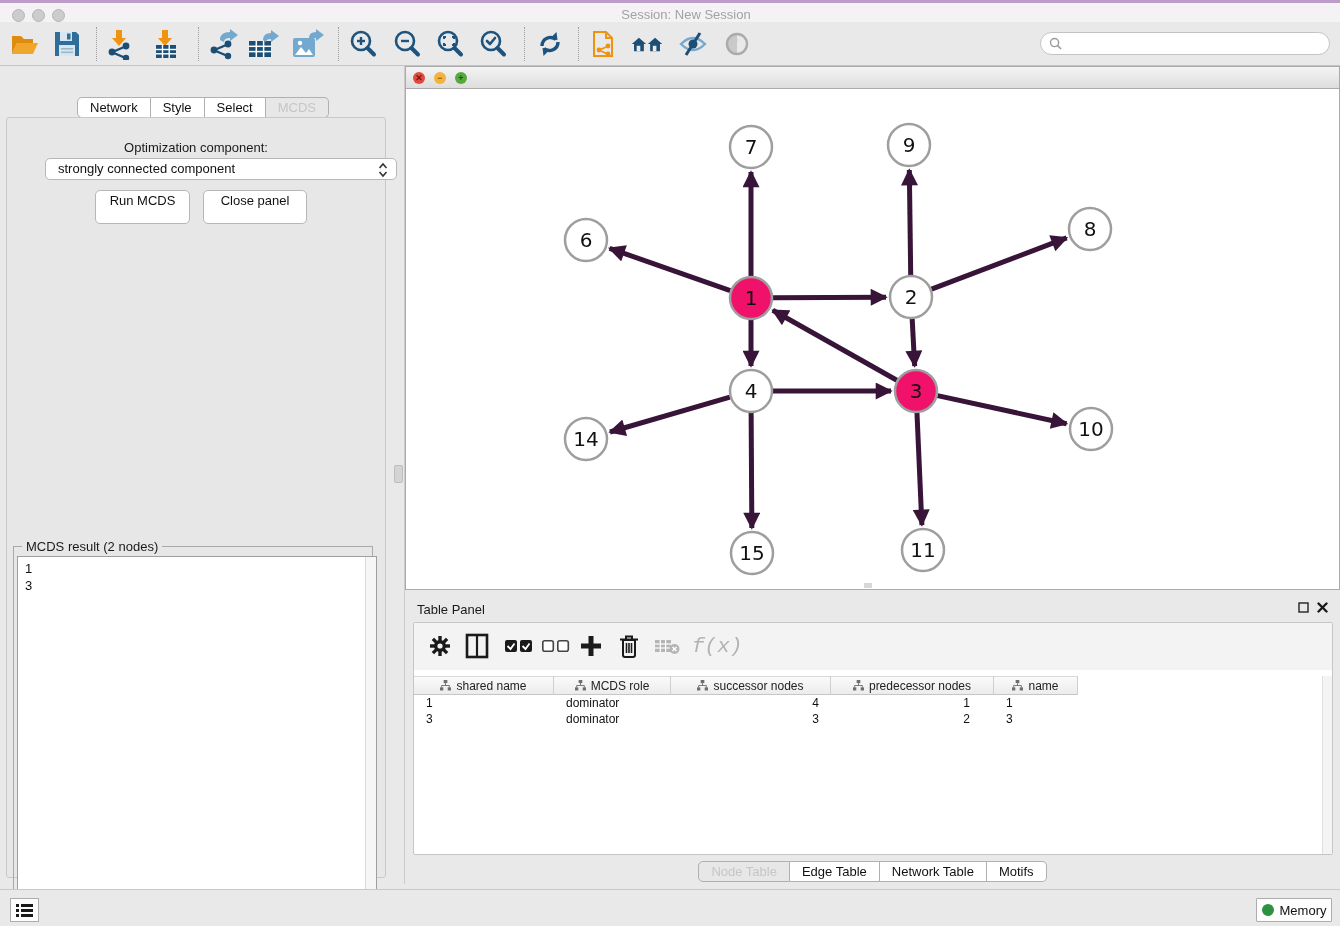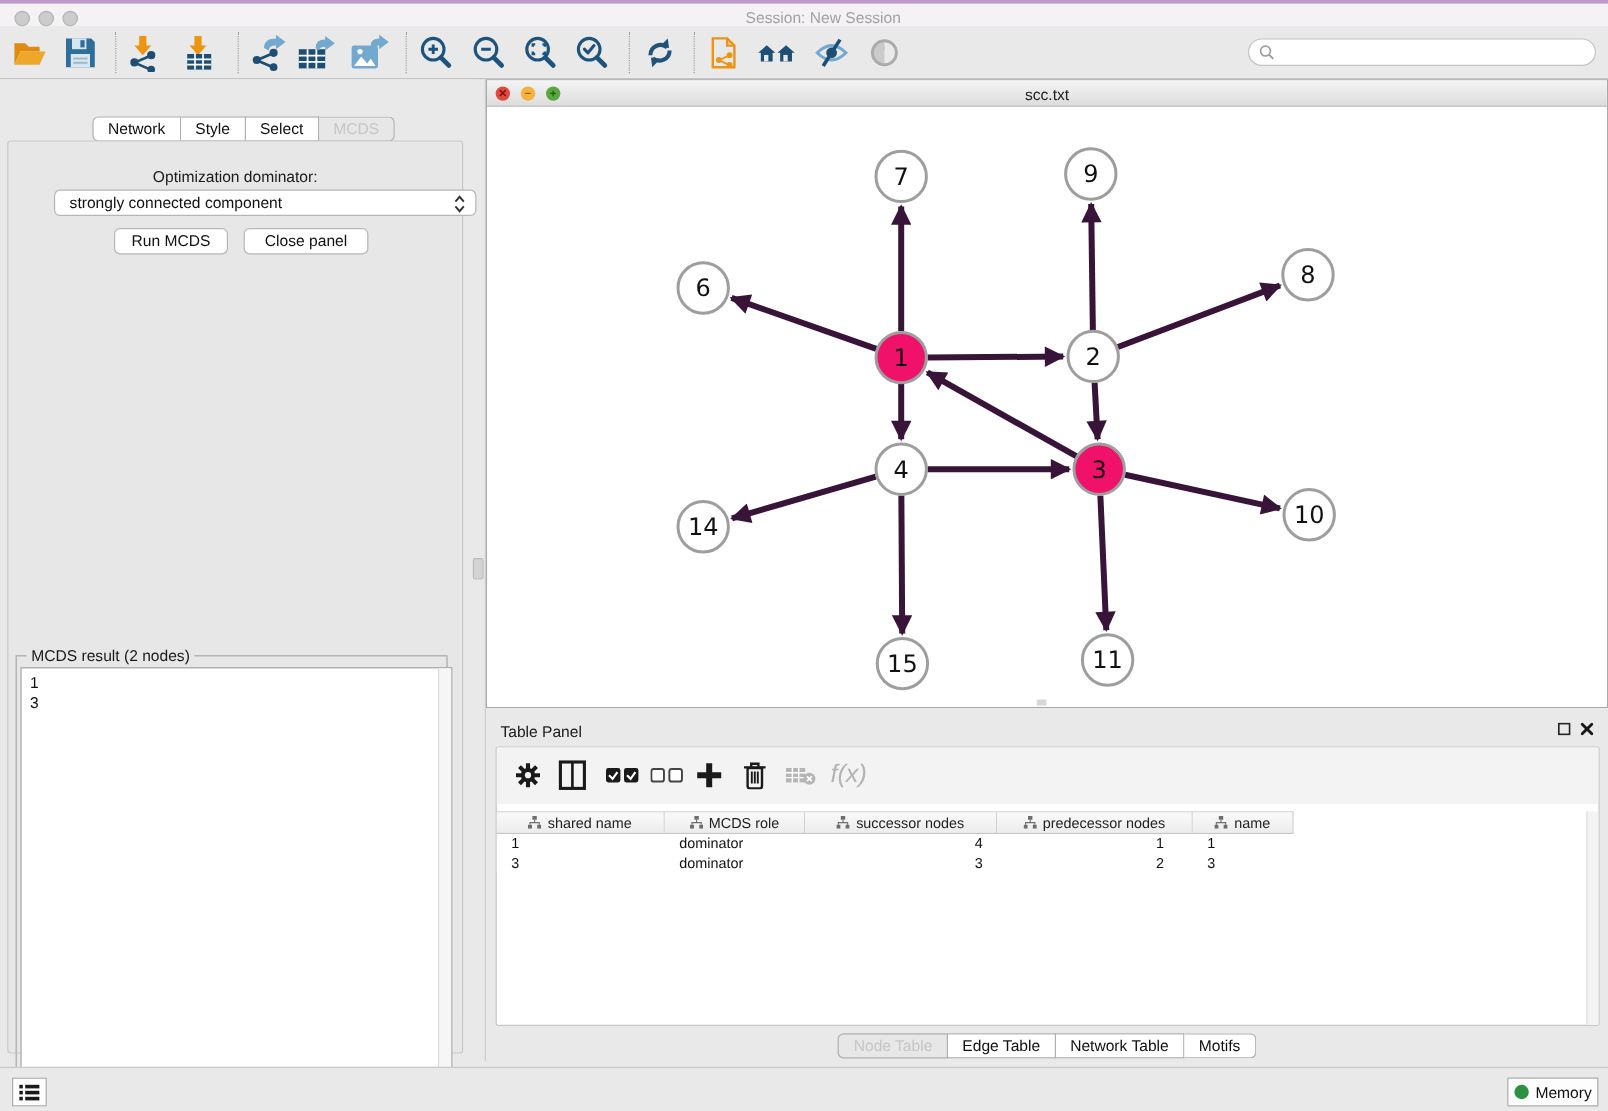--- a/index.html
+++ b/index.html
@@ -26,21 +26,21 @@
   .panel-btns { position:absolute; right:8px; top:7px; display:flex; gap:8px; align-items:center; }
   .seg-tabs { position:absolute; display:flex; }
   .seg-tab { height:21px; line-height:19px; padding:0 12px; background:#ffffff; border:1px solid #b0b0b0; border-left:none; font-size:13px; color:#111; text-align:center; cursor:pointer; white-space:nowrap; }
   .seg-tab:first-child { border-left:1px solid #b0b0b0; border-radius:5px 0 0 5px; }
   .seg-tab:last-child { border-radius:0 5px 5px 0; }
   .seg-tab.disabled-selected { background:#e7e7e7; color:#c6c6c6; }
   .cp-content { position:absolute; left:6px; top:51px; width:380px; height:761px; background:#e7e7e7; border:1px solid #c9c9c9; border-radius:3px; }
   .opt-label { position:absolute; left:0; top:22px; width:100%; text-align:center; font-size:13px; color:#1a1a1a; }
   .criterion-select { position:absolute; left:38px; top:40px; width:352px; height:22px; background:#ffffff; border:1px solid #b7b7b7; border-radius:5px; font-size:13px; color:#111; line-height:20px; padding-left:12px; cursor:pointer; }
   .stepper { position:absolute; right:8px; top:2px; }
-  .cp-btn { position:absolute; top:72px; height:22px; background:#ffffff; border:1px solid #b7b7b7; border-radius:5px; font-size:13px; color:#111; text-align:center; line-height:20px; cursor:pointer; }
+  .cp-btn { position:absolute; top:72px; height:34px; background:#ffffff; border:1px solid #b7b7b7; border-radius:5px; font-size:13px; color:#111; text-align:center; line-height:20px; cursor:pointer; }
   .groupbox { position:absolute; left:6px; top:428px; width:360px; height:378px; border:1px solid #a9a9a9; }
   .groupbox-label { position:absolute; left:8px; top:-8px; background:#e7e7e7; padding:0 4px; font-size:13px; color:#1a1a1a; }
   .result-area { position:absolute; left:3px; top:9px; width:360px; height:364px; background:#ffffff; border:1px solid #9f9f9f; font-size:13px; color:#111; padding:3px 0 0 7px; line-height:17px; }
   .result-scroll { position:absolute; right:0; top:0; width:11px; height:100%; background:#f6f6f6; border-left:1px solid #dcdcdc; }
 
   
   .v-splitter-grip { left:394px; top:465px; width:9px; height:18px; background:#d4d4d4; border:1px solid #bdbdbd; border-radius:2px; }
   .v-splitter-line { left:404px; top:66px; width:1px; height:818px; background:#cccccc; }
 
   
@@ -256,21 +256,21 @@
   </div>
 
   <div class="abs control-panel">
     <div class="seg-tabs" style="left:77px; top:31px;">
         <div class="seg-tab">Network</div>
         <div class="seg-tab">Style</div>
         <div class="seg-tab">Select</div>
         <div class="seg-tab disabled-selected">MCDS</div>
       </div>
     <div class="cp-content">
-      <div class="opt-label">Optimization dominator:</div>
+      <div class="opt-label">Optimization component:</div>
       <div class="criterion-select">
         <span>strongly connected component</span>
         <span class="stepper">
           <svg width="10" height="18" viewBox="0 0 10 18">
               <path d="M1.5 7 L5 3 L8.5 7" fill="none" stroke="#333" stroke-width="1.6"></path>
               <path d="M1.5 11 L5 15 L8.5 11" fill="none" stroke="#333" stroke-width="1.6"></path>
             </svg>
         </span>
       </div>
       <div class="cp-btn" style="left:88px; width:95px;">Run MCDS</div>
@@ -289,21 +289,20 @@
   </div>
 
   <div class="abs v-splitter-line"></div>
   <div class="abs v-splitter-grip"></div>
 
   <div class="abs net-window">
     <div class="net-titlebar">
       <div class="light" style="left:7px; background:#df4a40; color:#7d110d;">✕</div>
       <div class="light" style="left:28px; background:#f3b33e; color:#8e5b00;">−</div>
       <div class="light" style="left:49px; background:#58a93d; color:#1c5410;">+</div>
-      <div class="net-title">scc.txt</div>
     </div>
     <div class="net-canvas">
       <svg id="graph-svg" width="933" height="500">
           <defs>
             <marker id="arrow" viewBox="0 0 10 10" refX="9" refY="5" markerWidth="3.6" markerHeight="3.4" orient="auto">
               <path d="M0,0 L10,5 L0,10 z" fill="#371438"></path>
             </marker>
           </defs>
           <line x1="345" y1="187" x2="345" y2="83" stroke="#371438" stroke-width="5" marker-end="url(#arrow)"></line>
           <line x1="324.2449403778676" y1="201.7042820722201" x2="203.58529502515046" y2="159.2905885542953" stroke="#371438" stroke-width="5" marker-end="url(#arrow)"></line>
@@ -451,21 +450,21 @@
                 <line x1="6.3" y1="3" x2="6.3" y2="15"></line>
                 <line x1="11.6" y1="3" x2="11.6" y2="15"></line>
               </g>
               <circle cx="20.5" cy="12" r="5" fill="#b5b5b5"></circle>
               <g stroke="#fff" stroke-width="1.5">
                 <line x1="18.5" y1="10" x2="22.5" y2="14"></line>
                 <line x1="22.5" y1="10" x2="18.5" y2="14"></line>
               </g>
             </svg>
         </div>
-        <div class="tp-icon" style="left:278px; font-family:Liberation Sans, sans-serif; font-style:italic; font-size:21px; color:#b3b3b3;">f(x)</div>
+        <div class="tp-icon" style="left:278px; font-family:Liberation Mono, monospace; font-style:italic; font-size:21px; color:#b3b3b3;">f(x)</div>
       </div>
       <div class="tbl-header">
           <div class="tbl-hcell" style="width: 140px;">
             <svg width="11" height="11" viewBox="0 0 12 12">
               <g fill="#6e6e6e">
                 <rect x="4" y="0" width="4" height="3.4"></rect>
                 <rect x="0" y="8" width="3.6" height="3.4"></rect>
                 <rect x="8.4" y="8" width="3.6" height="3.4"></rect>
               </g>
               <g stroke="#6e6e6e" stroke-width="1" fill="none">

